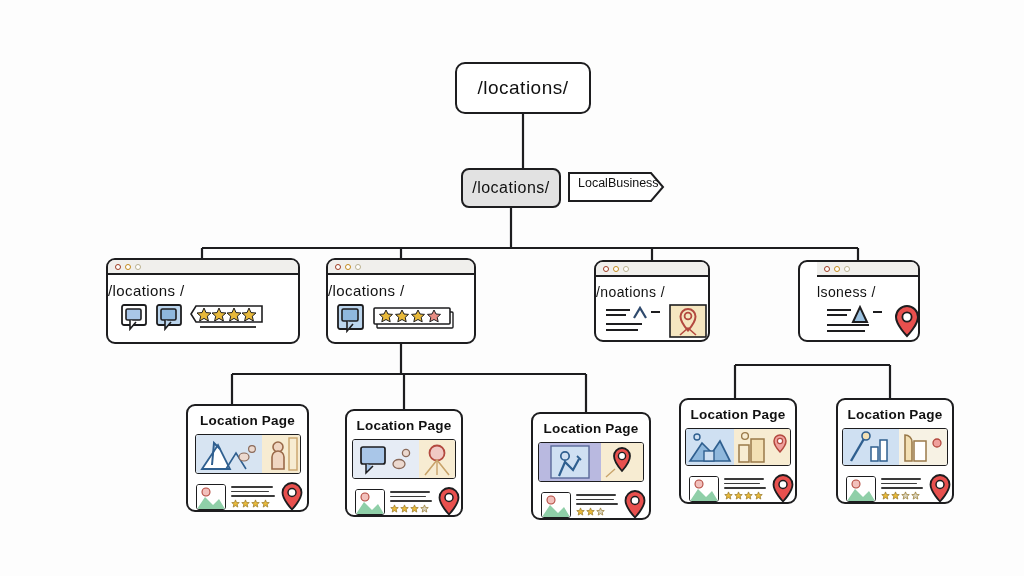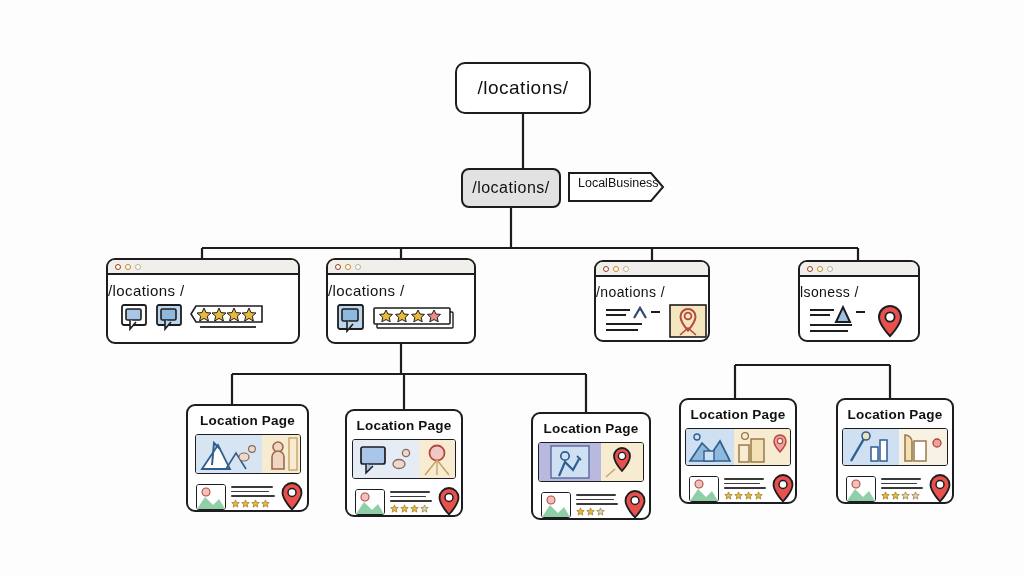--- a/index.html
+++ b/index.html
@@ -199,21 +199,21 @@
     </svg>
     <svg class="icn" width="38" height="36" viewBox="0 0 38 36">
       <rect x="1" y="1" width="36" height="32" fill="#f5e6c0" stroke="#1d1d1f" stroke-width="1.6"></rect>
       <path d="M19,5 a7.5,7.5 0 0 1 7.5,7.5 c0,5.5 -7.5,14 -7.5,14 c0,0 -7.5,-8.5 -7.5,-14 A7.5,7.5 0 0 1 19,5 Z" fill="#f5e6c0" stroke="#b3493f" stroke-width="2"></path>
       <circle cx="19" cy="12" r="3.4" fill="#f5e6c0" stroke="#b3493f" stroke-width="1.8"></circle>
       <path d="M11,31 L19,24 L27,31" fill="none" stroke="#b3493f" stroke-width="1.6"></path>
     </svg>
   </div>
 </div>
 
-<div class="browser" style="left:798px;top:260px;width:122px;height:82px;">
+<div class="browser" style="left:798px;top:260px;width:122px;height:82px;padding-left:17px;">
   <div class="bh">
     <span class="dot d1"></span>
     <span class="dot d2"></span>
     <span class="dot d3"></span>
   </div>
   <div class="burl" style="font-size:14px;">lsoness /</div>
   <div class="bbody" style="padding-left:8px;gap:6px;align-items:flex-start;">
     <svg class="icn" width="62" height="34" viewBox="0 0 62 34">
       <line x1="2" y1="6" x2="26" y2="6" stroke="#1d1d1f" stroke-width="2"></line>
       <line x1="2" y1="11" x2="22" y2="11" stroke="#1d1d1f" stroke-width="2"></line>

